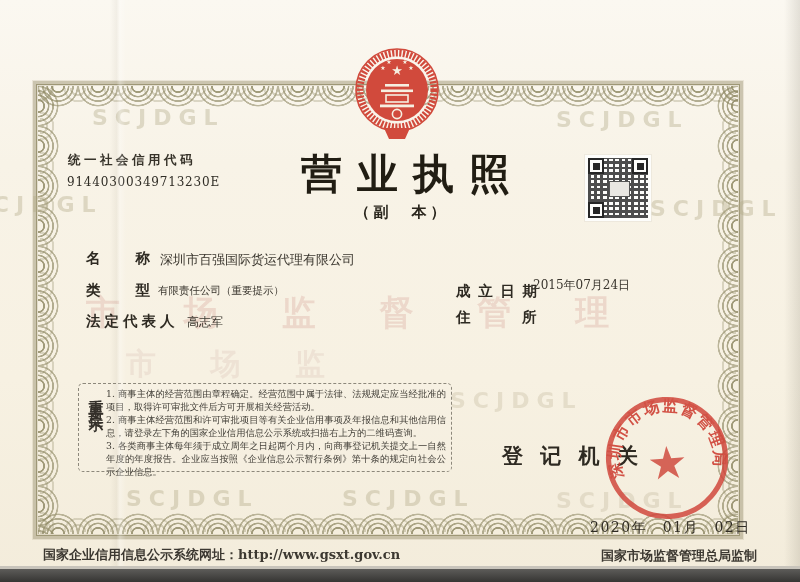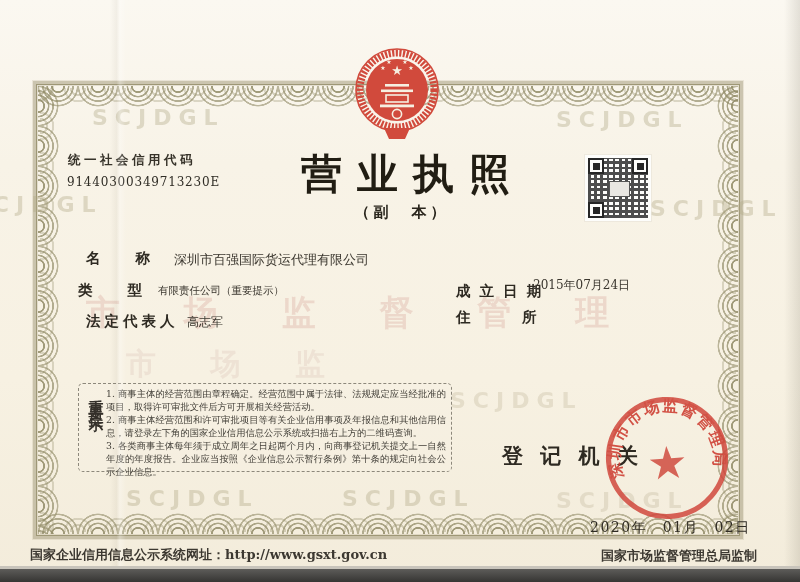--- a/index.html
+++ b/index.html
@@ -46,40 +46,40 @@
   .qr{left:585px;top:155px;width:66px;height:66px;background:#fdfdfb;box-shadow:0 0 0 1px rgba(0,0,0,.04);}
   .qr-noise{position:absolute;inset:3px;opacity:.85;background-image:
     repeating-linear-gradient(0deg,#2f2f2f 0 2.6px,transparent 2.6px 5.4px),
     repeating-linear-gradient(90deg,#2f2f2f 0 2.6px,transparent 2.6px 6.2px);}
   .qf{position:absolute;width:12px;height:12px;border:2.5px solid #262626;background:#fdfdfb;}
   .qf::after{content:"";position:absolute;inset:2.5px;background:#262626;}
   .qf.tl{left:3px;top:3px;} .qf.tr{right:3px;top:3px;} .qf.bl{left:3px;bottom:3px;}
   .qc{position:absolute;left:24px;top:26px;width:19px;height:14px;border:1.5px solid #555;background:#e9e7e2;}
 
   
-  .flabel{font-size:14.5px;font-weight:700;letter-spacing:2px;color:#2e2a22;white-space:nowrap;}
+  .flabel{font-size:14.5px;font-weight:700;letter-spacing:2px;color:#2e2a22;white-space:nowrap;font-family:Liberation Serif, serif;}
   .fvalue{font-family:"DejaVu Serif",serif;color:#3a362e;white-space:nowrap;}
-  .lbl-name{left:86px;top:249px;} .val-name{left:160px;top:251px;font-size:13px;margin-left:14px;}
-  .lbl-type{left:78px;top:281px;} .val-type{left:158px;top:284px;font-size:10.5px;}
+  .lbl-name{left:86px;top:249px;} .val-name{left:160px;top:251px;font-size:13px;}
+  .lbl-type{left:86px;top:281px;} .val-type{left:158px;top:284px;font-size:10.5px;}
   .lbl-legal{left:86px;top:312px;letter-spacing:4px;} .val-legal{left:187px;top:314px;font-size:12px;}
   .lbl-est{left:456px;top:282px;} .val-est{left:533px;top:277px;font-size:12px;}
   .lbl-addr{left:456px;top:308px;} .val-addr{left:533px;top:310px;font-size:9.5px;width:196px;white-space:normal;word-break:break-all;line-height:1.6;}
 
   
   .notice{left:78px;top:383px;width:372px;height:87px;border:1px dashed #8d887b;border-radius:5px;background:rgba(255,255,255,.06);}
   .notice-label{left:86px;top:388px;height:80px;writing-mode:vertical-rl;text-orientation:upright;font-size:15px;font-weight:700;letter-spacing:6px;color:#34302a;}
   .notice-text{left:106px;top:387px;width:340px;font-family:"DejaVu Serif",serif;font-size:9.3px;line-height:1.4;color:#413e37;text-align:justify;}
 
   
   .reg-label{left:502px;top:442px;font-size:21px;font-weight:700;letter-spacing:5px;color:#2e2a22;white-space:nowrap;}
   .seal{left:601px;top:392px;width:132px;height:132px;transform:rotate(-4deg);opacity:.92;}
   .reg-date{left:590px;top:503px;font-family:"DejaVu Serif",serif;font-size:14px;letter-spacing:1.5px;color:#2f2b24;white-space:nowrap;margin-top:16px;}
 
   
-  .footer-left{left:30px;top:546px;font-family:"DejaVu Serif",serif;font-weight:600;font-size:13px;color:#3c3831;}
+  .footer-left{left:43px;top:546px;font-family:"DejaVu Serif",serif;font-weight:600;font-size:13px;color:#3c3831;}
   .footer-right{right:43px;top:547px;font-family:"DejaVu Serif",serif;font-weight:600;font-size:13px;color:#3c3831;margin-left:26px;}
   .divider{left:0;right:0;top:566px;height:3px;background:#c8c4bb;}
   .band{left:0;right:0;top:569px;height:13px;background:linear-gradient(180deg,#5d5c59,#363533);}
   .crease{left:110px;top:0;width:16px;height:569px;background:linear-gradient(90deg,transparent,rgba(120,110,90,.07) 40%,rgba(255,255,255,.28) 62%,transparent);}
   .edge-shadow{right:0;top:0;width:16px;height:569px;background:linear-gradient(270deg,rgba(100,95,80,.16),transparent);}
   .emblem{left:353px;top:44px;width:88px;height:110px;}
 </style>
 </head>
 <body>
 

